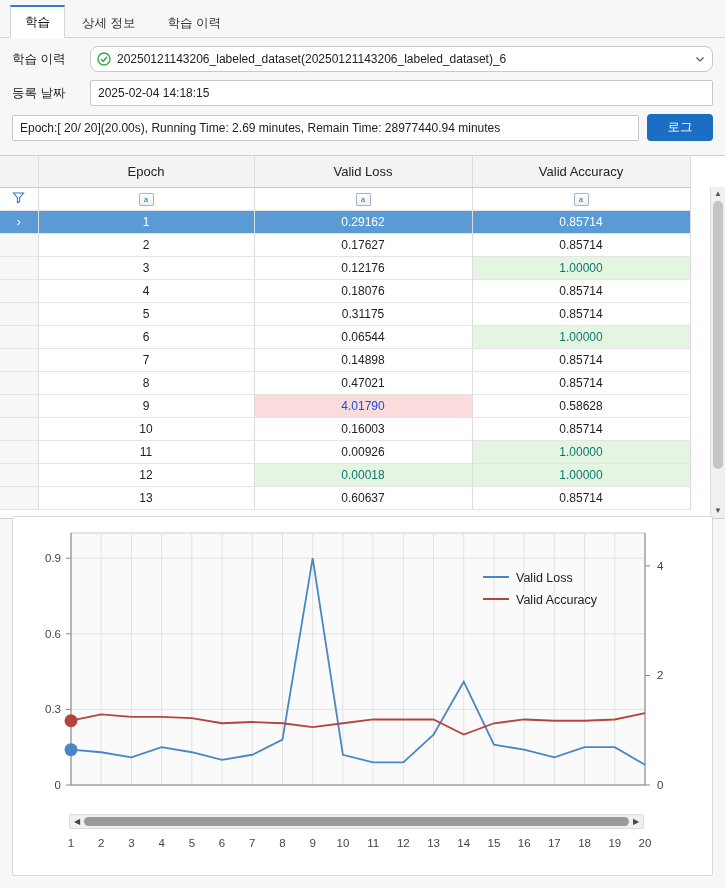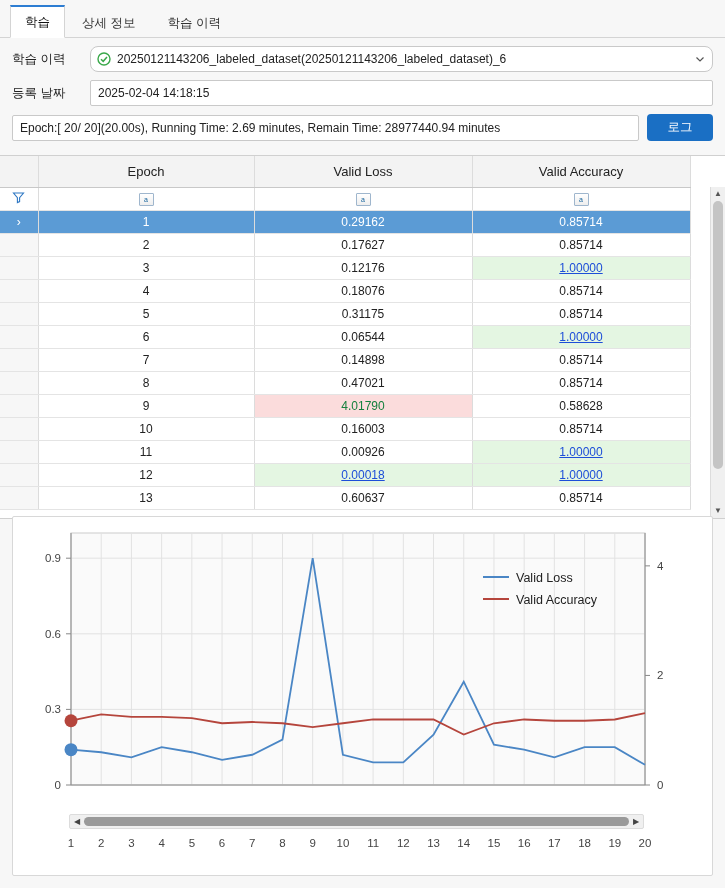--- a/index.html
+++ b/index.html
@@ -170,22 +170,22 @@
     line-height: 12px;
     text-align: center;
     color: #14629b;
     vertical-align: middle;
     border-radius: 1px;
   }
   .funnel { vertical-align: middle; }
   tr.row-sel td { background: #5b9bd5; color: #fff; }
   tr.row-sel td.indicator { background: #5b9bd5; }
   td.indicator { background: #f7f7f7; border-right: 1px solid #dcdcdc; color:#666; font-size: 11px;}
-  td.good { background: #e4f6e2; color: #1d4ed8; font-weight: bold; text-decoration: underline; }
-  td.bad { background: #fbdcdc; color: #15803d; font-weight: bold; }
+  td.good { background: #e4f6e2; color: #0f766e; font-weight: bold; }
+  td.bad { background: #fbdcdc; color: #1d4ed8; font-weight: bold; }
   .scrollbar-v {
     position: absolute;
     right: 0; top: 31px;
     width: 15px;
     bottom: 0;
     background: #f0f0f0;
     border-left: 1px solid #dcdcdc;
   }
   .sb-thumb {
     position: absolute;

